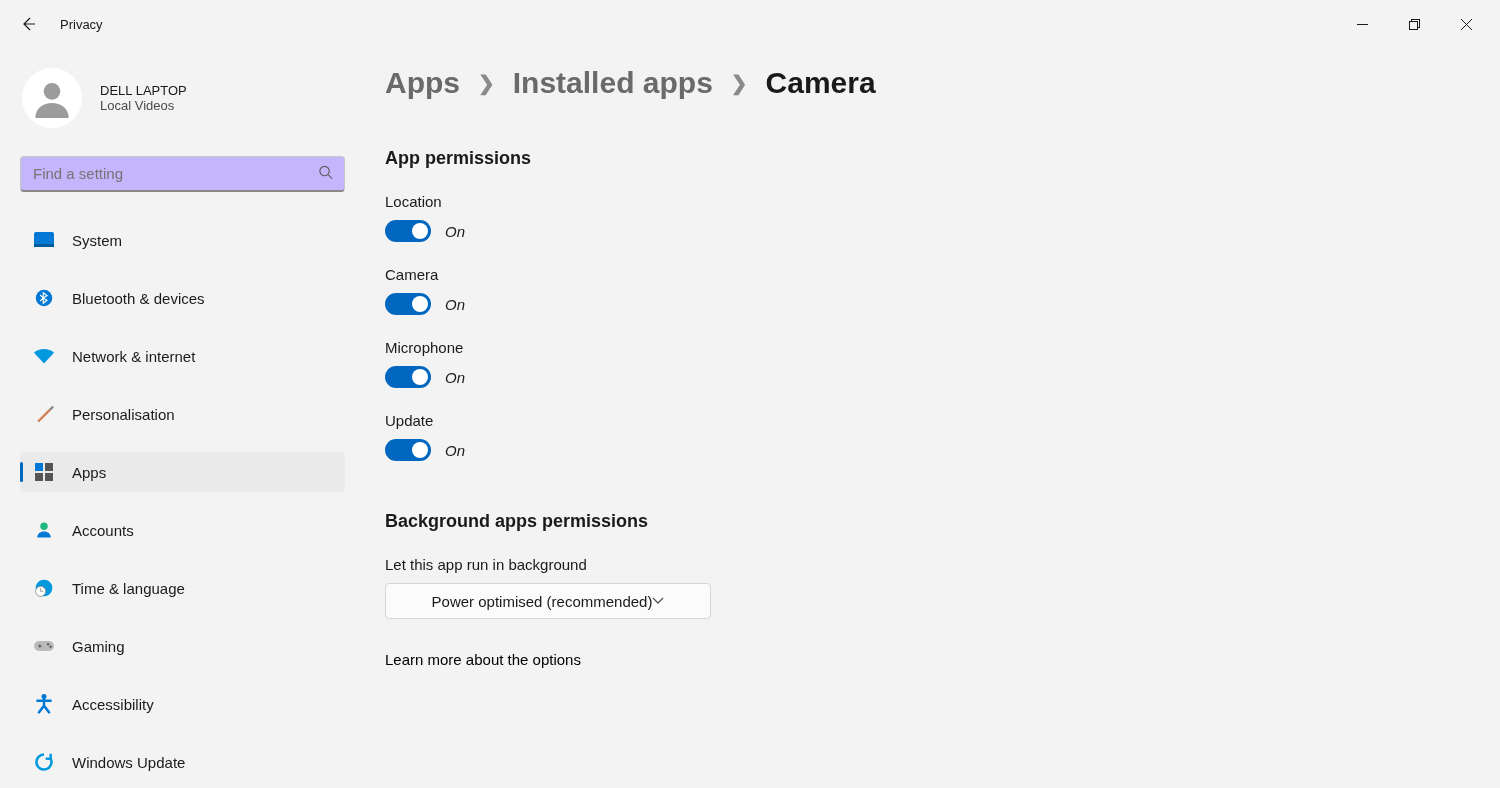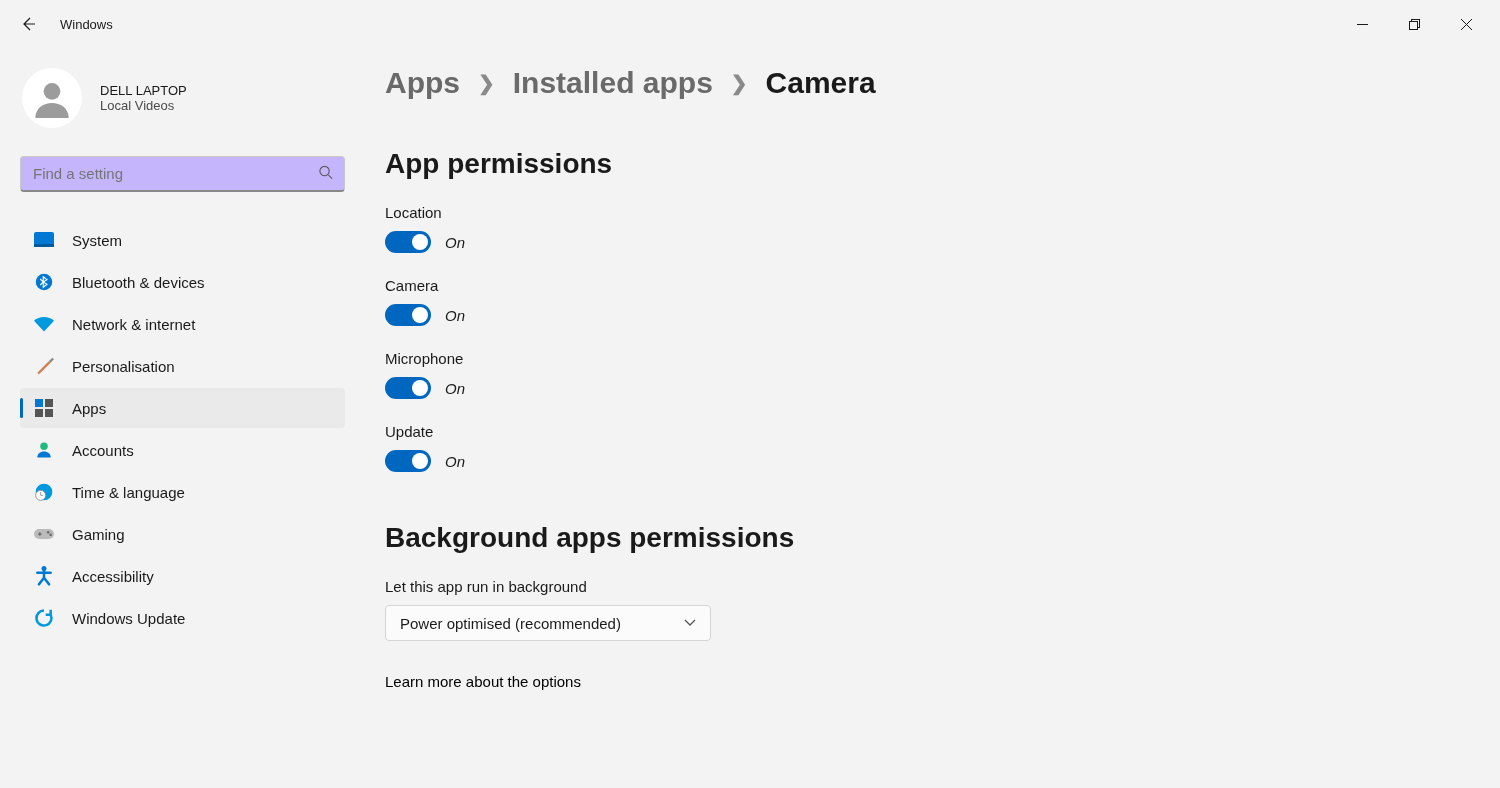--- a/index.html
+++ b/index.html
@@ -23,61 +23,61 @@
 .avatar-inner { width: 40px; height: 40px; fill: #9c9c9c; }
 .user-name { font-weight: 400; font-size: 13px; }
 .user-sub { font-size: 13px; color: #4b4b4b; }
 
 
 .search { position: relative; width: 325px; margin-bottom: 28px; }
 .search input { width: 100%; height: 36px; padding: 0 40px 0 12px; background: #c4b5fd; border: 1px solid #c8c8c8; border-bottom: 2px solid #888; border-radius: 4px; font-size: 15px; outline: none; }
 .search .sicon { position: absolute; right: 12px; top: 50%; transform: translateY(-50%); color: #5a5a5a; pointer-events: none; }
 
 
-.nav { display: flex; flex-direction: column; gap: 2px; }
+.nav { display: flex; flex-direction: column; gap: 18px; }
 .nav-item { display: flex; align-items: center; gap: 18px; height: 40px; padding: 0 14px; border-radius: 4px; cursor: pointer; font-size: 15px; position: relative; width: 325px; }
 .nav-item.active { background: #eaeaea; }
 .nav-item.active::before { content: ""; position: absolute; left: 0; top: 10px; bottom: 10px; width: 3px; background: #0067c0; border-radius: 2px; }
 .nav-icon { width: 20px; height: 20px; display: flex; align-items: center; justify-content: center; }
 
 
 .crumb { display: flex; align-items: center; gap: 18px; font-size: 30px; font-weight: 600; color: #6a6a6a; margin-bottom: 48px; }
 .crumb a { color: #6a6a6a; cursor: pointer; }
 .crumb .current { color: #1a1a1a; }
 .crumb .chev { color: #8a8a8a; font-size: 20px; }
 
 
-h2.section { font-size: 28px; font-weight: 600; margin-bottom: 24px; }
+h2.section { font-size: 18px; font-weight: 600; margin-bottom: 24px; }
 .perm { margin-bottom: 24px; }
 .perm-label { font-size: 15px; margin-bottom: 10px; }
 .toggle-row { display: flex; align-items: center; gap: 14px; }
 
 
 .toggle { width: 46px; height: 22px; background: #0067c0; border-radius: 11px; position: relative; cursor: pointer; }
 .toggle::after { content: ""; position: absolute; right: 3px; top: 3px; width: 16px; height: 16px; background: #fff; border-radius: 50%; }
 .toggle-text { font-size: 15px; font-style: italic; }
 
 .sect-gap { height: 26px; }
 .bg-label { font-size: 15px; margin-bottom: 10px; }
 
 
-.select { width: 326px; height: 36px; background: #fbfbfb; border: 1px solid #d5d5d5; border-radius: 4px; display: flex; align-items: center; justify-content: space-between; padding: 0 14px; font-size: 15px; cursor: pointer; margin-bottom: 32px; }
+.select { width: 326px; height: 36px; background: #fbfbfb; border: 1px solid #d5d5d5; border-radius: 4px; display: flex; align-items: center; justify-content: center; padding: 0 14px; font-size: 15px; cursor: pointer; margin-bottom: 32px; }
 
 .link { color: #000000; font-size: 15px; cursor: pointer; }
 </style>
 </head>
 <body>
 
 <div class="titlebar">
   <div class="back-btn">
     <svg width="16" height="16" viewBox="0 0 16 16">
         <path fill="none" stroke="#1a1a1a" stroke-width="1.2" d="M10 2 L4 8 L10 14 M4 8 H15"></path>
       </svg>
   </div>
-  <div class="titlebar-title">Windows</div>
+  <div class="titlebar-title">Privacy</div>
   <div class="win-controls">
     <div class="win-btn">
         <svg width="11" height="11">
           <path stroke="#1a1a1a" stroke-width="1" d="M0 5.5 H11"></path>
         </svg>
       </div>
     <div class="win-btn">
         <svg width="11" height="11">
           <rect x="2.5" y="0.5" width="8" height="8" fill="none" stroke="#1a1a1a"></rect>
           <rect x="0.5" y="2.5" width="8" height="8" fill="#f3f3f3" stroke="#1a1a1a"></rect>

